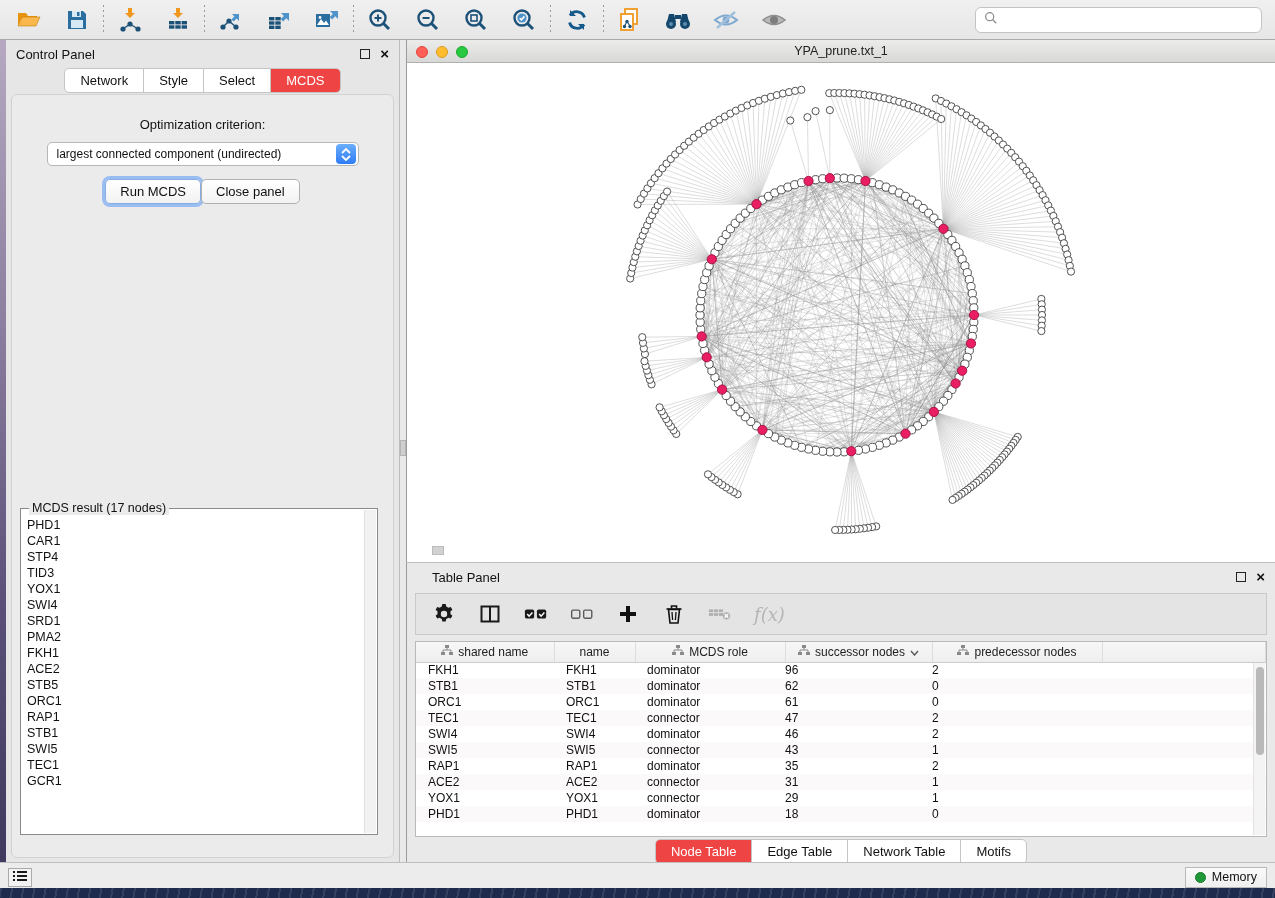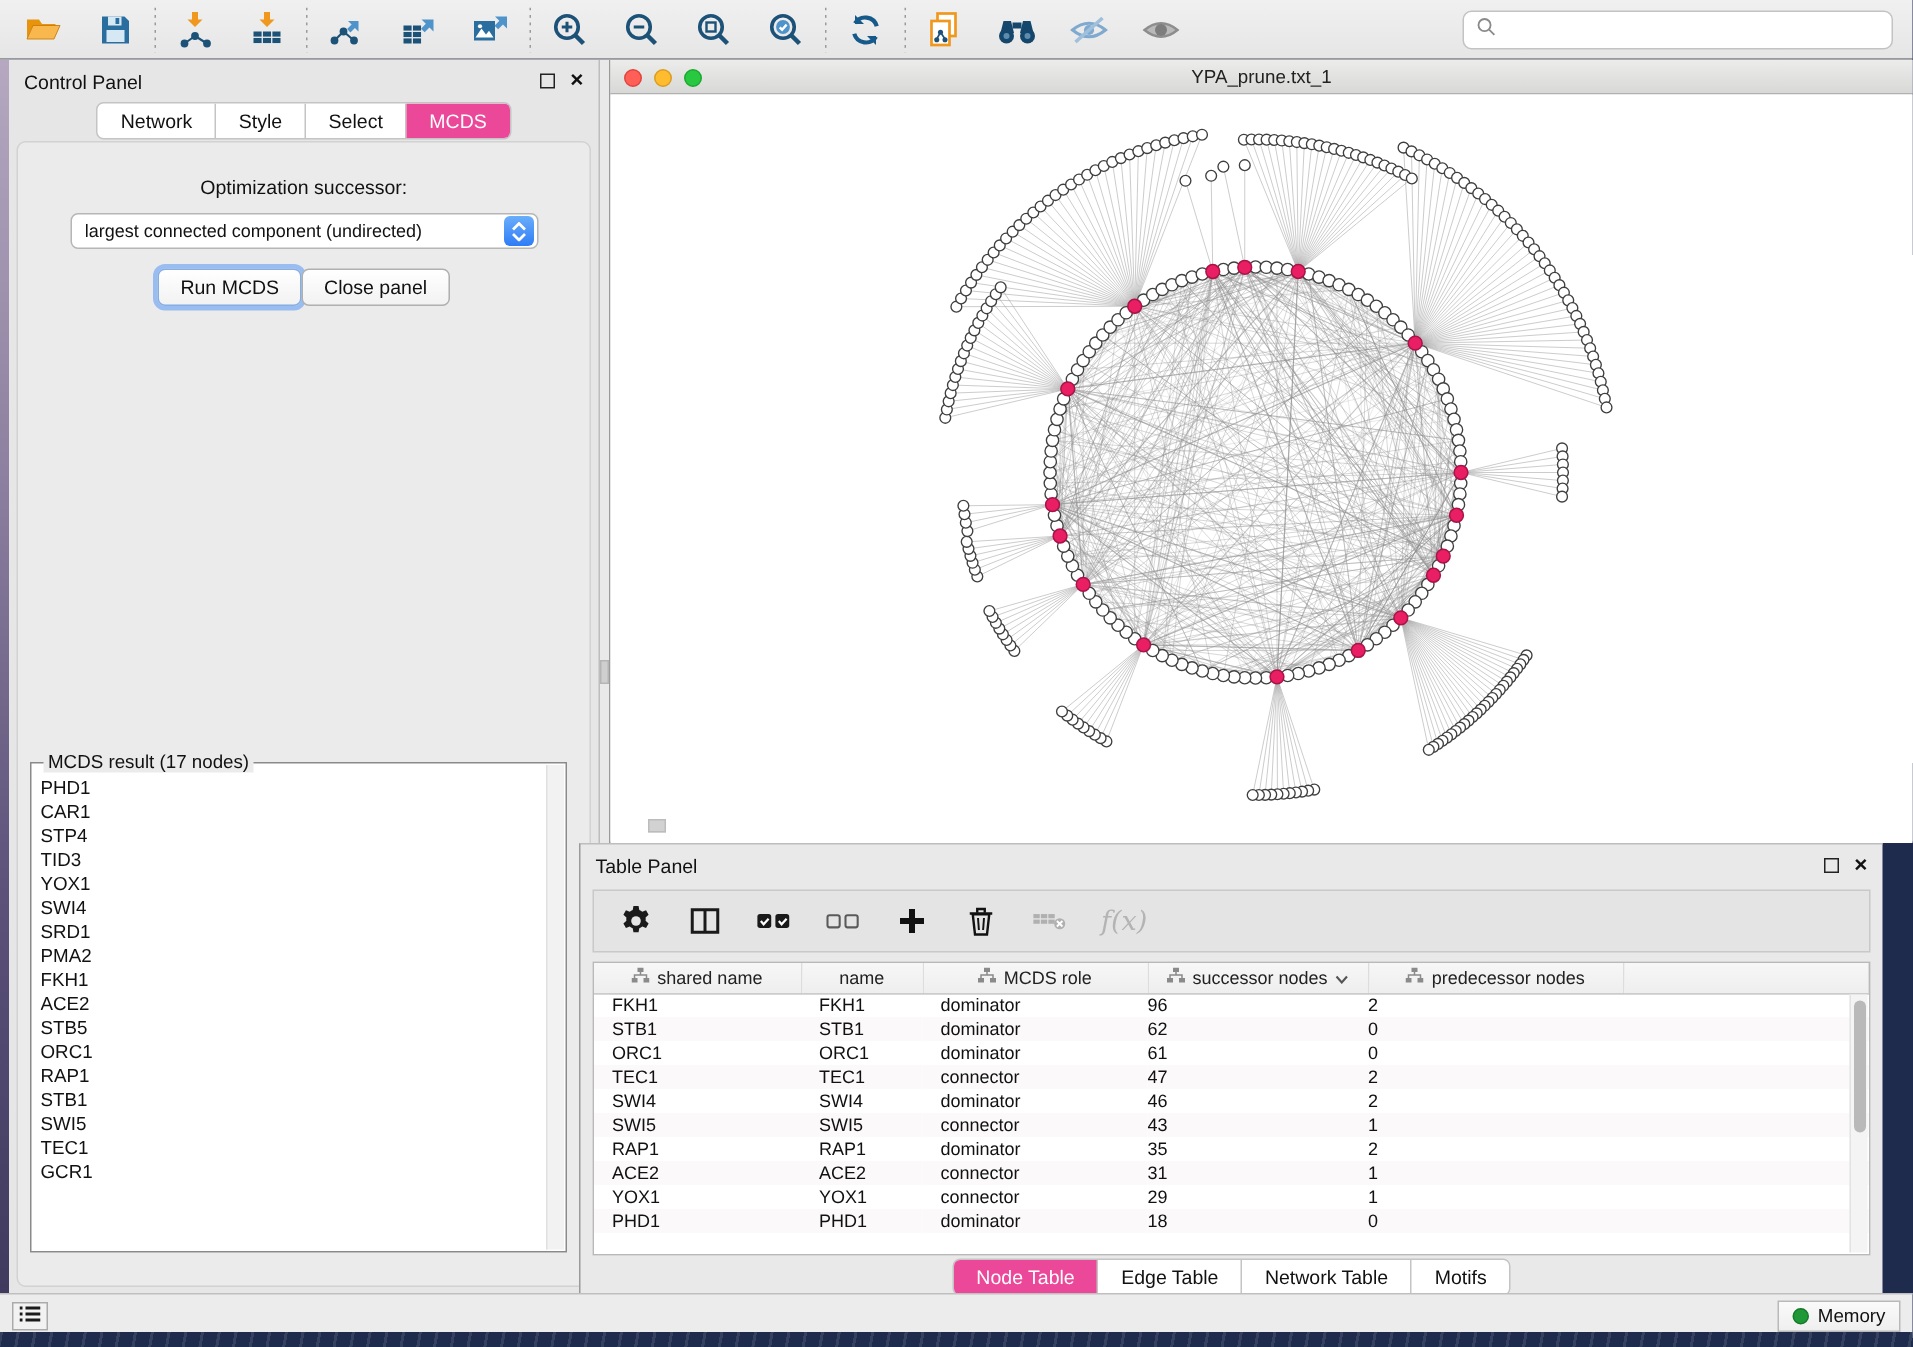--- a/index.html
+++ b/index.html
@@ -34,21 +34,21 @@
   .panel-header { height:28px; display:flex; align-items:center; padding:0 10px; }
   .panel-title { font-size:13px; color:#111; flex:1; }
   .win-btns { display:flex; align-items:center; gap:10px; }
   .float-btn { width:10px; height:10px; border:1.5px solid #222; background:transparent; }
   .close-btn { font-size:15px; font-weight:bold; color:#111; line-height:10px; cursor:pointer; }
 
   .seg-tabs { display:flex; justify-content:center; }
   .seg-control { display:flex; background:#ffffff; border:1px solid #c4c4c4; border-radius:5px; overflow:hidden; }
   .seg-item { font-size:13px; color:#111; padding:4px 15px; border-right:1px solid #c4c4c4; cursor:pointer; }
   .seg-item:last-child { border-right:none; }
-  .seg-item.selected { background:#ec4899; color:#ffffff; }
+  .seg-item.selected { background:#ef4444; color:#ffffff; }
 
   .cp-content { position:absolute; left:5px; right:5px; top:54px; bottom:4px;
     background:#ebebeb; border:1px solid #d2d2d2; border-radius:6px; }
   .opt-label { text-align:center; font-size:13px; color:#111; margin-top:22px; }
   .dropdown { margin:10px auto 0; width:312px; height:24px; background:#ffffff;
     border:1px solid #b6b6b6; border-radius:5px; display:flex; align-items:center; cursor:pointer; }
   .dropdown .dd-text { flex:1; font-size:12px; color:#111; padding-left:9px; white-space:nowrap; overflow:hidden; }
   .dd-stepper { width:20px; height:20px; margin-right:2px; border-radius:4px;
     background:linear-gradient(#6aaefb,#2f7cf6); display:flex; flex-direction:column;
     align-items:center; justify-content:center; gap:1px; }
@@ -81,22 +81,22 @@
   .light { width:12px; height:12px; border-radius:50%; }
   .light.red { background:#ff5f57; border:.5px solid #e0443e; }
   .light.yellow { background:#febc2e; border:.5px solid #d99e22; }
   .light.green { background:#28c840; border:.5px solid #1da82f; }
   .net-title { font-size:12.5px; color:#222; }
   .net-canvas { position:relative; width:100%; height:498px; background:#ffffff; overflow:hidden; }
   .h-grip { position:absolute; left:432px; top:546px; width:12px; height:9px;
     background:#d2d2d2; border:1px solid #bcbcbc; }
 
   
-  .table-panel { position:absolute; left:386px; top:562px; width:869px; height:300px;
-    background:#e9e9e9; border-left:1px solid #9a9a9a; border-top:1px solid #bdbdbd; }
+  .table-panel { position:absolute; left:406px; top:562px; width:869px; height:300px;
+    background:#e9e9e9; border-left:1px solid #9a9a9a; border-top:1px solid #bdbdbd;padding-left:15px; }
   .tp-toolbar { position:absolute; left:8px; right:8px; top:30px; height:42px;
     background:#e4e4e4; border:1px solid #c9c9c9; display:flex; align-items:center;
     padding-left:16px; gap:22px; }
   .tp-btn { background:none; border:none; display:flex; align-items:center; justify-content:center;
     width:24px; height:24px; cursor:pointer; }
   .fx-label { font-family:"DejaVu Serif", serif; font-style:italic; font-size:18px; color:#b4b4b4; }
 
   .data-table { position:absolute; left:8px; right:8px; top:78px; height:196px;
     background:#ffffff; border:1px solid #b9b9b9; overflow:hidden; }
   table { border-collapse:collapse; width:100%; table-layout:fixed; }
@@ -323,21 +323,21 @@
     </div>
     <div class="seg-tabs" id="cp-tabs">
         <div class="seg-control">
           <span class="seg-item">Network</span>
           <span class="seg-item">Style</span>
           <span class="seg-item">Select</span>
           <span class="seg-item selected">MCDS</span>
         </div>
       </div>
     <div class="cp-content">
-      <div class="opt-label">Optimization successor:</div>
+      <div class="opt-label">Optimization criterion:</div>
       <div class="dropdown">
         <span class="dd-text">largest connected component (undirected)</span>
         <span class="dd-stepper">
           <svg width="10" height="6" viewBox="0 0 10 6">
               <path d="M1 5 L5 1 L9 5" fill="none" stroke="#ffffff" stroke-width="1.8"></path>
             </svg>
           <svg width="10" height="6" viewBox="0 0 10 6">
               <path d="M1 1 L5 5 L9 1" fill="none" stroke="#ffffff" stroke-width="1.8"></path>
             </svg>
         </span>

